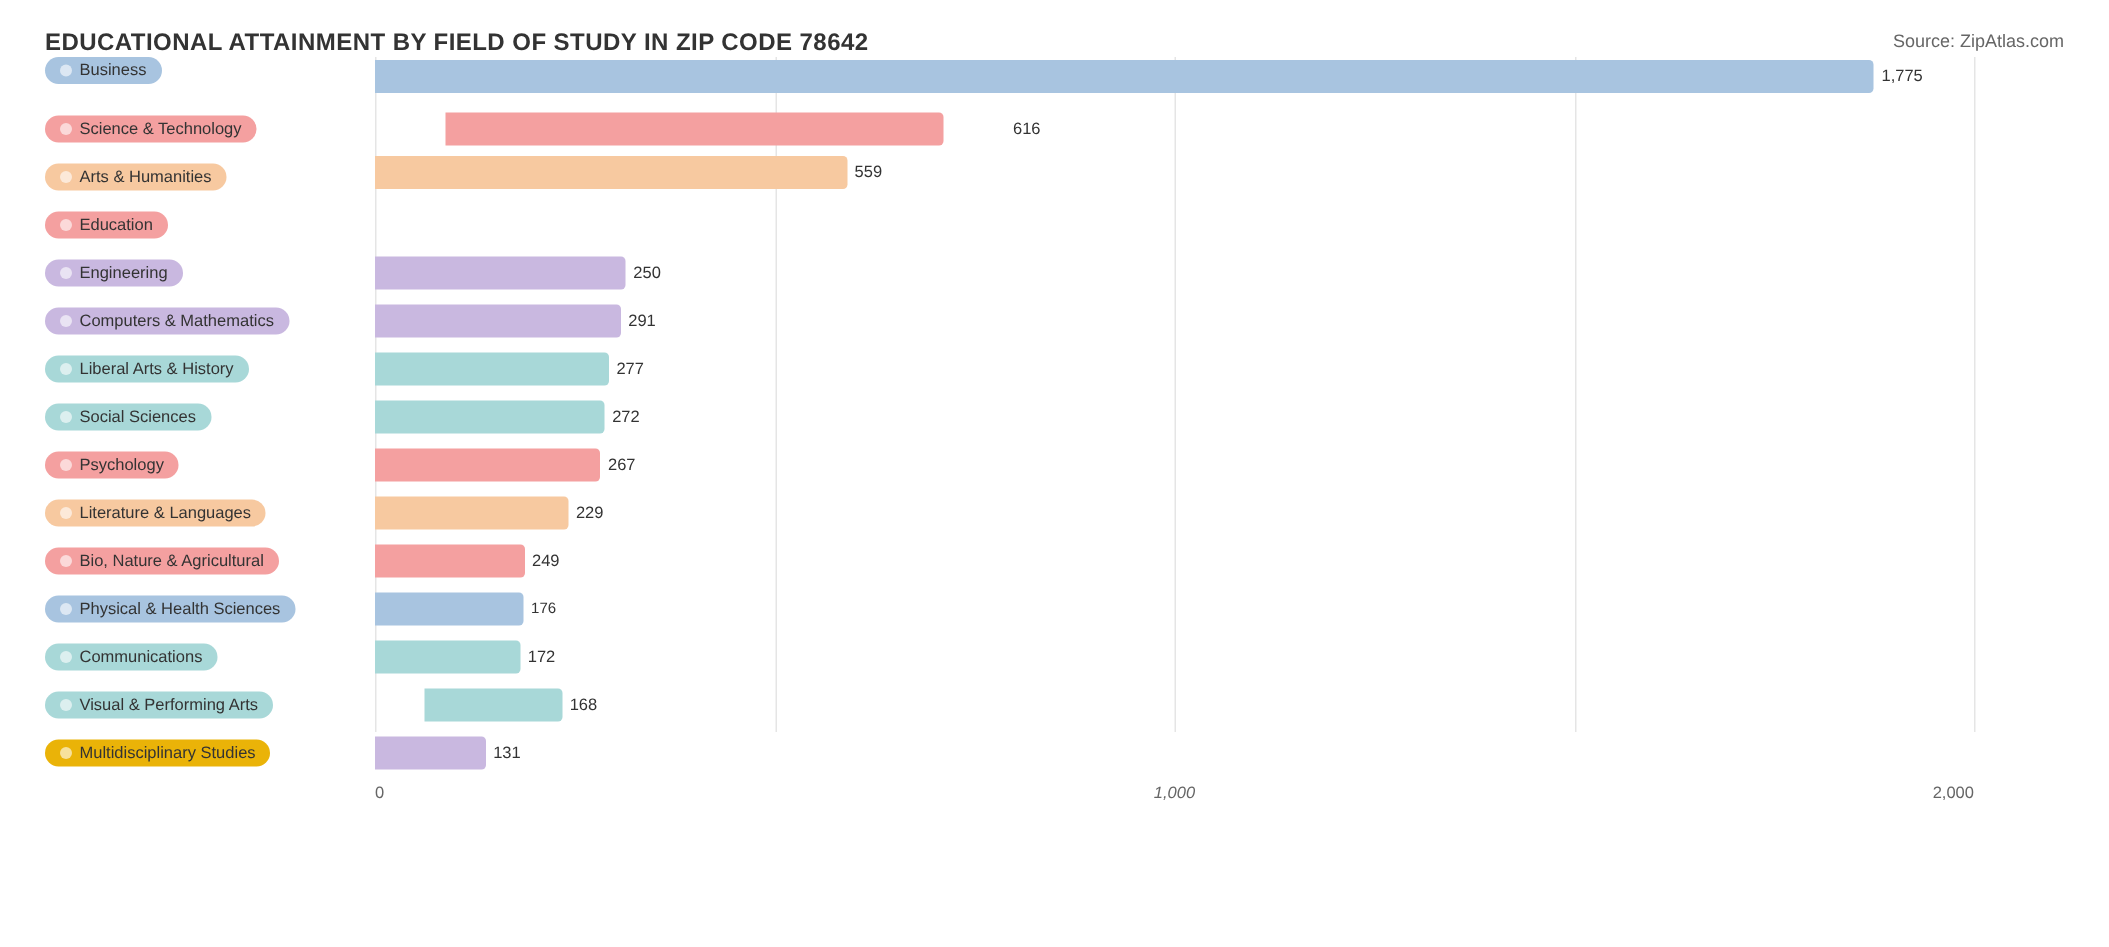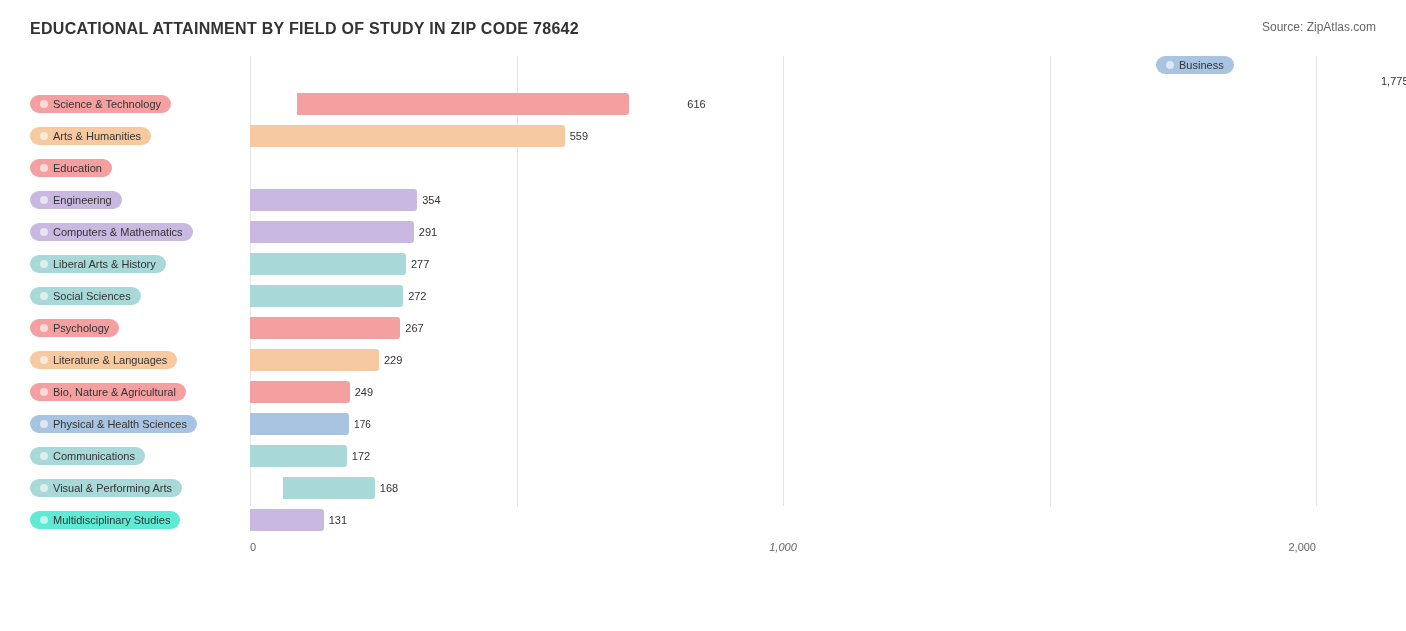--- a/index.html
+++ b/index.html
@@ -13,21 +13,20 @@
     .chart-container {
       width: 1406px;
       height: 631px;
       padding: 20px 30px 50px 30px;
       position: relative;
     }
     .chart-header {
       display: flex;
       justify-content: space-between;
       align-items: flex-start;
-      margin-bottom: 18px;
     }
     .chart-title {
       font-size: 16px;
       font-weight: bold;
       color: #333;
       letter-spacing: 0.3px;
       text-transform: uppercase;
     }
     .chart-source {
       font-size: 12px;
@@ -63,45 +62,45 @@
   </div>
   <div class="chart-body">
     <div id="bars-area" class="bars-area" style="position: relative;">
     <div style="position: absolute; inset: 0px 60px 30px 220px; pointer-events: none;">
           <div style="position: absolute; left: 0%; top: 0px; bottom: 0px; width: 1px; background: rgb(229, 229, 229);"></div>
           <div style="position: absolute; left: 25%; top: 0px; bottom: 0px; width: 1px; background: rgb(229, 229, 229);"></div>
           <div style="position: absolute; left: 50%; top: 0px; bottom: 0px; width: 1px; background: rgb(229, 229, 229);"></div>
           <div style="position: absolute; left: 75%; top: 0px; bottom: 0px; width: 1px; background: rgb(229, 229, 229);"></div>
           <div style="position: absolute; left: 100%; top: 0px; bottom: 0px; width: 1px; background: rgb(229, 229, 229);"></div>
         </div>
-        <div style="display: flex; align-items: flex-end; height: 32px; position: relative; flex-direction: column;">
+        <div style="display: flex; align-items: flex-start; height: 32px; position: relative;">
           <div style="width: 220px; display: flex; align-items: center; justify-content: flex-start; padding-right: 8px;">
             <span style="background: rgb(168, 196, 224); border-radius: 12px; padding: 3px 10px; font-size: 11px; color: rgb(51, 51, 51); white-space: nowrap; display: inline-flex; align-items: center;">
               <span style="width: 8px; height: 8px; border-radius: 50%; background: rgba(255, 255, 255, 0.6); display: inline-block; margin-right: 5px; flex-shrink: 0;"></span>
               <span>Business</span>
             </span>
           </div>
           <div style="flex: 1 1 0%; position: relative; height: 26px; display: flex; align-items: center;">
             <div style="width: 88.75%; height: 22px; background: rgb(168, 196, 224); border-radius: 0px 3px 3px 0px; position: absolute; left: 0px; top: 2px;"></div>
             <span style="position: absolute; left: 88.75%; margin-left: 5px; font-size: 11px; color: rgb(51, 51, 51); white-space: nowrap; top: 50%; transform: translateY(-50%);">1,775</span>
           </div>
         </div>
         <div style="display: flex; align-items: center; height: 32px; position: relative; gap: 47px;">
           <div style="width: 220px; display: flex; align-items: center; justify-content: flex-start; padding-right: 8px;">
             <span style="background: rgb(244, 160, 160); border-radius: 12px; padding: 3px 10px; font-size: 11px; color: rgb(51, 51, 51); white-space: nowrap; display: inline-flex; align-items: center;">
               <span style="width: 8px; height: 8px; border-radius: 50%; background: rgba(255, 255, 255, 0.6); display: inline-block; margin-right: 5px; flex-shrink: 0;"></span>
               <span>Science &amp; Technology</span>
             </span>
           </div>
           <div style="flex: 1 1 0%; position: relative; height: 26px; display: flex; align-items: center;">
             <div style="width: 30.8%; height: 22px; background: rgb(244, 160, 160); border-radius: 0px 3px 3px 0px; position: absolute; left: 0px; top: 2px;"></div>
-            <span style="position: absolute; left: 30.8%; margin-left: 22px; font-size: 11px; color: rgb(51, 51, 51); white-space: nowrap; top: 50%; transform: translateY(-50%); padding-left: 36px;">616</span>
-          </div>
-        </div>
-        <div style="display: flex; align-items: center; height: 32px; position: relative;">
+            <span style="position: absolute; left: 30.8%; margin-left: 10px; font-size: 11px; color: rgb(51, 51, 51); white-space: nowrap; top: 50%; transform: translateY(-50%); padding-left: 36px;">616</span>
+          </div>
+        </div>
+        <div style="display: flex; height: 32px; position: relative;">
           <div style="width: 220px; display: flex; align-items: center; justify-content: flex-start; padding-right: 8px;">
             <span style="background: rgb(247, 201, 160); border-radius: 12px; padding: 3px 10px; font-size: 11px; color: rgb(51, 51, 51); white-space: nowrap; display: inline-flex; align-items: center;">
               <span style="width: 8px; height: 8px; border-radius: 50%; background: rgba(255, 255, 255, 0.6); display: inline-block; margin-right: 5px; flex-shrink: 0;"></span>
               <span>Arts &amp; Humanities</span>
             </span>
           </div>
           <div style="flex: 1 1 0%; position: relative; height: 26px; display: flex; align-items: center;">
             <div style="width: 27.95%; height: 22px; background: rgb(247, 201, 160); border-radius: 0px 3px 3px 0px; position: absolute; left: 0px; top: 2px;"></div>
             <span style="position: absolute; left: 27.95%; margin-left: 5px; font-size: 11px; color: rgb(51, 51, 51); white-space: nowrap; top: 50%; transform: translateY(-50%);">559</span>
           </div>
@@ -116,21 +115,21 @@
         </div>
         <div style="display: flex; align-items: center; height: 32px; position: relative;">
           <div style="width: 220px; display: flex; align-items: center; justify-content: flex-start; padding-right: 8px;">
             <span style="background: rgb(201, 184, 224); border-radius: 12px; padding: 3px 10px; font-size: 11px; color: rgb(51, 51, 51); white-space: nowrap; display: inline-flex; align-items: center;">
               <span style="width: 8px; height: 8px; border-radius: 50%; background: rgba(255, 255, 255, 0.6); display: inline-block; margin-right: 5px; flex-shrink: 0;"></span>
               <span>Engineering</span>
             </span>
           </div>
           <div style="flex: 1 1 0%; position: relative; height: 26px; display: flex; align-items: center;">
             <div style="width: 14.85%; height: 22px; background: rgb(201, 184, 224); border-radius: 0px 3px 3px 0px; position: absolute; left: 0px; top: 2px;"></div>
-            <span style="position: absolute; left: 14.85%; margin-left: 5px; font-size: 11px; color: rgb(51, 51, 51); white-space: nowrap; top: 50%; transform: translateY(-50%);">354</span>
+            <span style="position: absolute; left: 14.85%; margin-left: 5px; font-size: 11px; color: rgb(51, 51, 51); white-space: nowrap; top: 50%; transform: translateY(-50%);">250</span>
           </div>
         </div>
         <div style="display: flex; align-items: center; height: 32px; position: relative;">
           <div style="width: 220px; display: flex; align-items: center; justify-content: flex-start; padding-right: 8px;">
             <span style="background: rgb(201, 184, 224); border-radius: 12px; padding: 3px 10px; font-size: 11px; color: rgb(51, 51, 51); white-space: nowrap; display: inline-flex; align-items: center;">
               <span style="width: 8px; height: 8px; border-radius: 50%; background: rgba(255, 255, 255, 0.6); display: inline-block; margin-right: 5px; flex-shrink: 0;"></span>
               <span>Computers &amp; Mathematics</span>
             </span>
           </div>
           <div style="flex: 1 1 0%; position: relative; height: 26px; display: flex; align-items: center;">
@@ -229,21 +228,21 @@
               <span>Visual &amp; Performing Arts</span>
             </span>
           </div>
           <div style="flex: 1 1 0%; position: relative; height: 26px; display: flex; align-items: center;">
             <div style="width: 8.4%; height: 22px; background: rgb(168, 216, 216); border-radius: 0px 3px 3px 0px; position: absolute; left: 0px; top: 2px;"></div>
             <span style="position: absolute; left: 8.4%; margin-left: 5px; font-size: 11px; color: rgb(51, 51, 51); white-space: nowrap; top: 50%; transform: translateY(-50%);">168</span>
           </div>
         </div>
         <div style="display: flex; align-items: center; height: 32px; position: relative;">
           <div style="width: 220px; display: flex; align-items: center; justify-content: flex-start; padding-right: 8px;">
-            <span style="background: #5eead4; border-radius: 12px; padding: 3px 10px; font-size: 11px; color: rgb(51, 51, 51); white-space: nowrap; display: inline-flex; align-items: center;">
+            <span style="background: #eab308; border-radius: 12px; padding: 3px 10px; font-size: 11px; color: rgb(51, 51, 51); white-space: nowrap; display: inline-flex; align-items: center;">
               <span style="width: 8px; height: 8px; border-radius: 50%; background: rgba(255, 255, 255, 0.6); display: inline-block; margin-right: 5px; flex-shrink: 0;"></span>
               <span>Multidisciplinary Studies</span>
             </span>
           </div>
           <div style="flex: 1 1 0%; position: relative; height: 26px; display: flex; align-items: center;">
             <div style="width: 6.55%; height: 22px; background: rgb(201, 184, 224); border-radius: 0px 3px 3px 0px; position: absolute; left: 0px; top: 2px;"></div>
             <span style="position: absolute; left: 6.55%; margin-left: 5px; font-size: 11px; color: rgb(51, 51, 51); white-space: nowrap; top: 50%; transform: translateY(-50%);">131</span>
           </div>
         </div>
       </div>

